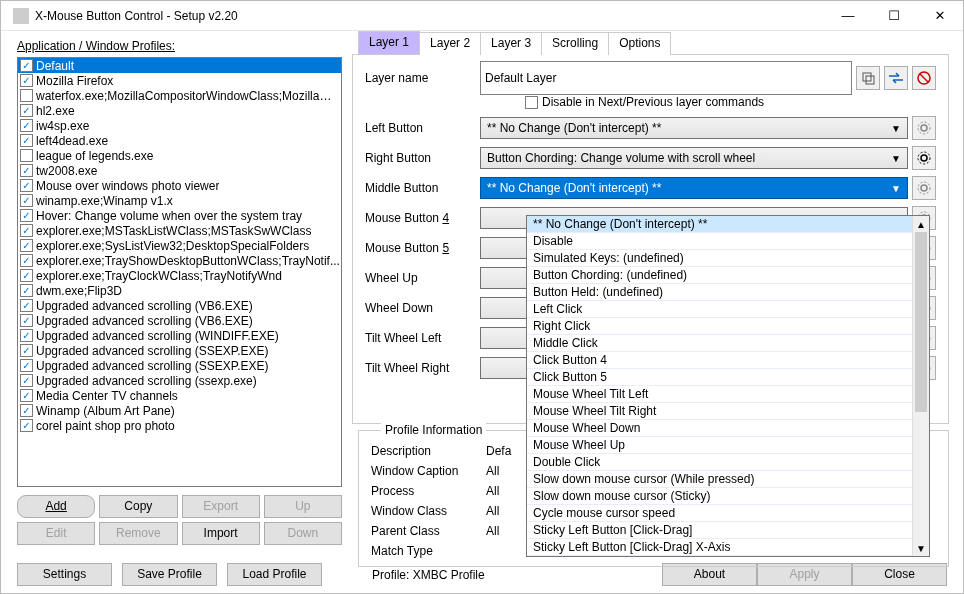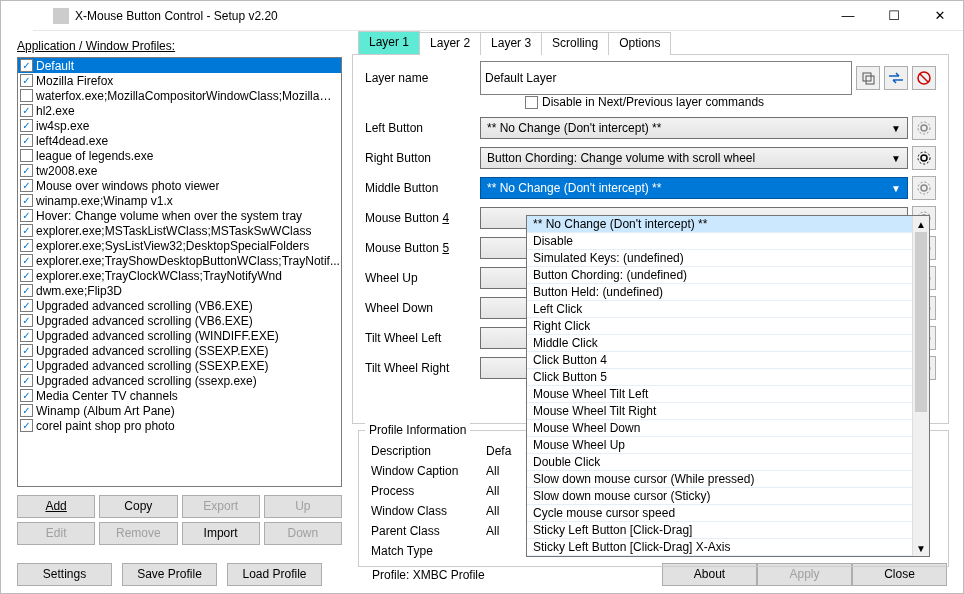--- a/index.html
+++ b/index.html
@@ -1,17 +1,17 @@
 <!DOCTYPE html>
 <html><head>
 <meta charset="utf-8">
 <style>
   * { box-sizing: border-box; margin: 0; padding: 0; font-family: "Segoe UI", Tahoma, sans-serif; font-size: 12px; }
   body { background: #fff; width: 964px; height: 594px; overflow: hidden; border: 1px solid #bbb; }
-  .titlebar { height: 30px; display: flex; align-items: center; padding: 0 0 0 20px; background: #fff; border-bottom: 1px solid #e6e6e6; margin-left: 32px; }
+  .titlebar { height: 30px; display: flex; align-items: center; padding: 0 0 0 12px; background: #fff; border-bottom: 1px solid #e6e6e6; }
   .titlebar .app-icon { width: 16px; height: 16px; margin-right: 6px; background: #ccc; }
   .titlebar .title { flex: 1; color: #000; }
   .win-controls { display: flex; height: 100%; }
   .win-btn { width: 46px; height: 100%; display: flex; align-items: center; justify-content: center; color: #000; font-size: 13px; }
 
   .main { display: flex; height: 524px; }
   .left-pane { width: 351px; padding: 8px 10px 6px 16px; display: flex; flex-direction: column; }
   .left-pane .group-label { text-decoration: underline; margin-bottom: 4px; }
   .profile-list { flex: 1; border: 1px solid #7a7a7a; background: #fff; overflow-y: auto; }
   .profile-list .item { display: flex; align-items: center; height: 15px; padding-left: 2px; white-space: nowrap; overflow: hidden; text-overflow: ellipsis; }
@@ -23,21 +23,21 @@
   .btn-rows { margin-top: 8px; }
   .btn-row { display: flex; gap: 4px; margin-bottom: 4px; }
   .btn { flex: 1; height: 23px; border: 1px solid #adadad; background: #e1e1e1; text-align: center; line-height: 21px; }
   .btn.disabled { color: #a0a0a0; }
 
   .right-pane { flex: 1; padding: 0 14px 6px 0; position: relative; }
 
   .tabs { display: flex; height: 23px; margin-left: 6px; }
   .tab { padding: 3px 10px 0 10px; border: 1px solid #ccc; border-bottom: none; background: #fff; margin-right: -1px; position: relative; z-index:2; }
   .tab.inactive { background: #fff; top: 1px; color:#000; }
-  .tab.active { background:#5eead4; z-index:3; }
+  .tab.active { background:#c4b5fd; z-index:3; }
 
   .tab-body { border: 1px solid #ccc; padding: 10px 12px 6px 12px; height: 370px; position: relative; }
   .row { display: flex; align-items: center; height: 26px; margin-bottom: 4px; }
   .row .rl { width: 115px; }
   .layer-name-input { flex: 1; height: 34px; border: 1px solid #808080; padding: 0 4px; }
   .icon-btn { width: 24px; height: 24px; border: 1px solid #adadad; background: #f0f0f0; display:flex; align-items:center; justify-content:center; margin-left:4px; flex-shrink:0; }
   .combo { flex:1; height:22px; border:1px solid #707070; background: linear-gradient(#f3f3f3,#e3e3e3); display:flex; align-items:center; padding:0 6px; position:relative; }
   .combo .arrow { position:absolute; right:6px; font-size:10px; color:#000; }
   .combo.open { background:#0078d7; color:#fff; border-color:#005499;}
   .combo.open .arrow{color:#fff;}
@@ -48,21 +48,21 @@
   .dropdown .dd-inner { display:flex; }
   .dropdown .dd-list { flex:1; border-right:1px solid #ddd; }
   .dropdown .dd-item { height:17px; line-height:17px; padding:0 6px; border-bottom: 1px solid #e8eef7; }
   .dropdown .dd-item.hl { background:#cce8ff; }
   .dropdown .dd-scroll { width:16px; background:#f0f0f0; display:flex; flex-direction:column; align-items:center; }
   .dropdown .dd-scroll .scr-btn{width:16px;height:16px;font-size:10px;display:flex;align-items:center;justify-content:center;}
   .dropdown .dd-scroll .track{flex:1;width:16px;position:relative;}
   .dropdown .dd-scroll .thumb{position:absolute;top:0;left:2px;width:12px;height:180px;background:#cdcdcd;}
 
   .profile-info { border: 1px solid #ccc; margin: 6px 0 0 6px; padding: 0 12px 6px 12px; position: relative; height: 137px; }
-  .profile-info .group-title { position:absolute; top:-8px; left:6px; background:#fff; padding:0 4px; }
+  .profile-info .group-title { position:absolute; top:-8px; left:22px; background:#fff; padding:0 4px; }
   .pi-row { display:flex; height:20px; align-items:center; }
   .pi-row .pl { width:115px; }
 
   .footer { height: 38px; border-top:1px solid transparent; display:flex; align-items:center; padding:0 16px; gap:10px; }
   .footer .left-btns { display:flex; gap:10px; }
   .footer .btn, .btm-btn { width: 95px; height:23px; border:1px solid #adadad; background:#e1e1e1; text-align:center; line-height:21px; }
   .footer .profile-label { margin-left: 40px; }
   .footer .right-btns { margin-left:auto; display:flex; }
 </style>
 </head>
@@ -179,21 +179,21 @@
           <div class="ck">✓</div>
           <span class="lbl">Winamp (Album Art Pane)</span>
         </div>
         <div class="item">
           <div class="ck">✓</div>
           <span class="lbl">corel paint shop pro photo</span>
         </div>
       </div>
     <div class="btn-rows">
       <div class="btn-row">
-        <div class="btn" style="text-decoration:underline;text-decoration-style:solid;">Add</div>
+        <div class="btn" style="text-decoration:underline;text-decoration-style:solid;border-radius:9px;">Add</div>
         <div class="btn">Copy</div>
         <div class="btn disabled">Export</div>
         <div class="btn disabled">Up</div>
       </div>
       <div class="btn-row">
         <div class="btn disabled">Edit</div>
         <div class="btn disabled">Remove</div>
         <div class="btn">Import</div>
         <div class="btn disabled">Down</div>
       </div>

